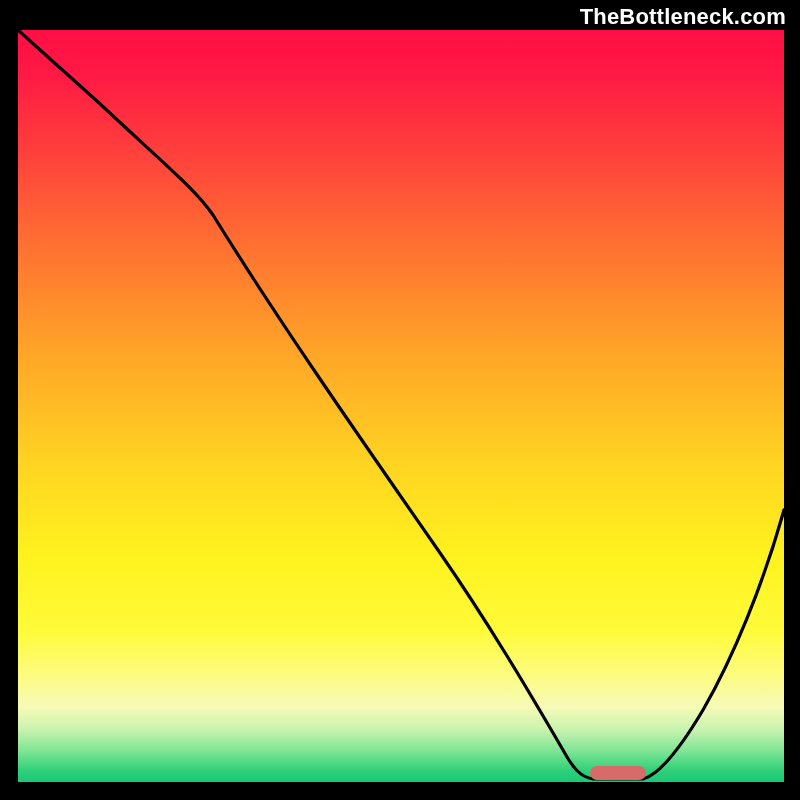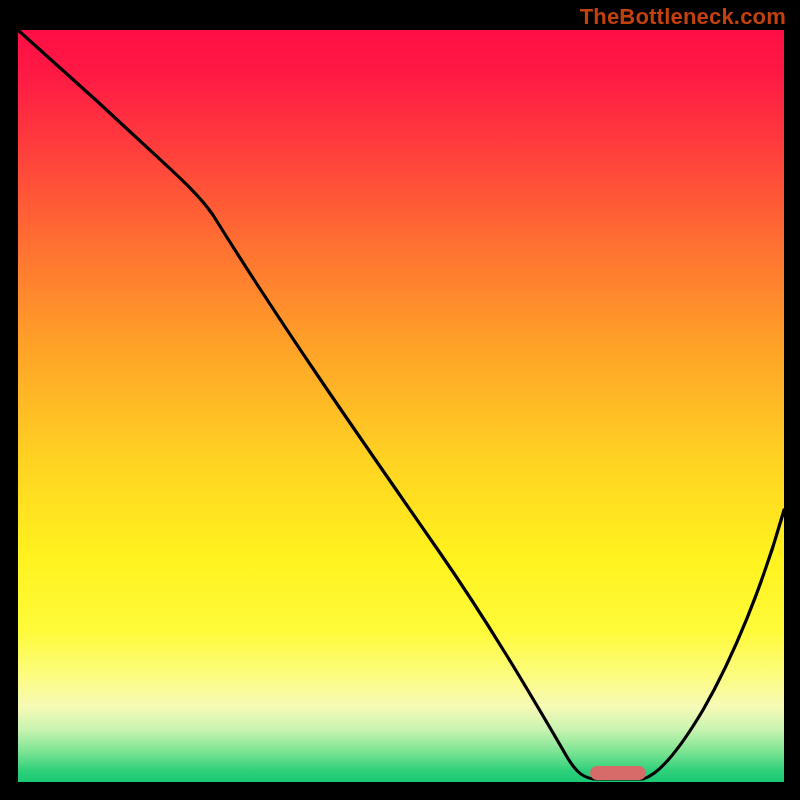--- a/index.html
+++ b/index.html
@@ -54,21 +54,21 @@
     position: absolute;
     width: 56px;
     height: 14px;
     border-radius: 7px;
     background: #d76b6a;
   }
   .watermark {
     position: absolute;
     top: 4px;
     right: 14px;
-    color: #c2410c;
+    color: #ffffff;
     font-size: 22px;
     font-weight: 600;
     letter-spacing: 0.2px;
   }
 </style>
 </head>
 <body>
 
 <div class="watermark">TheBottleneck.com</div>
 

